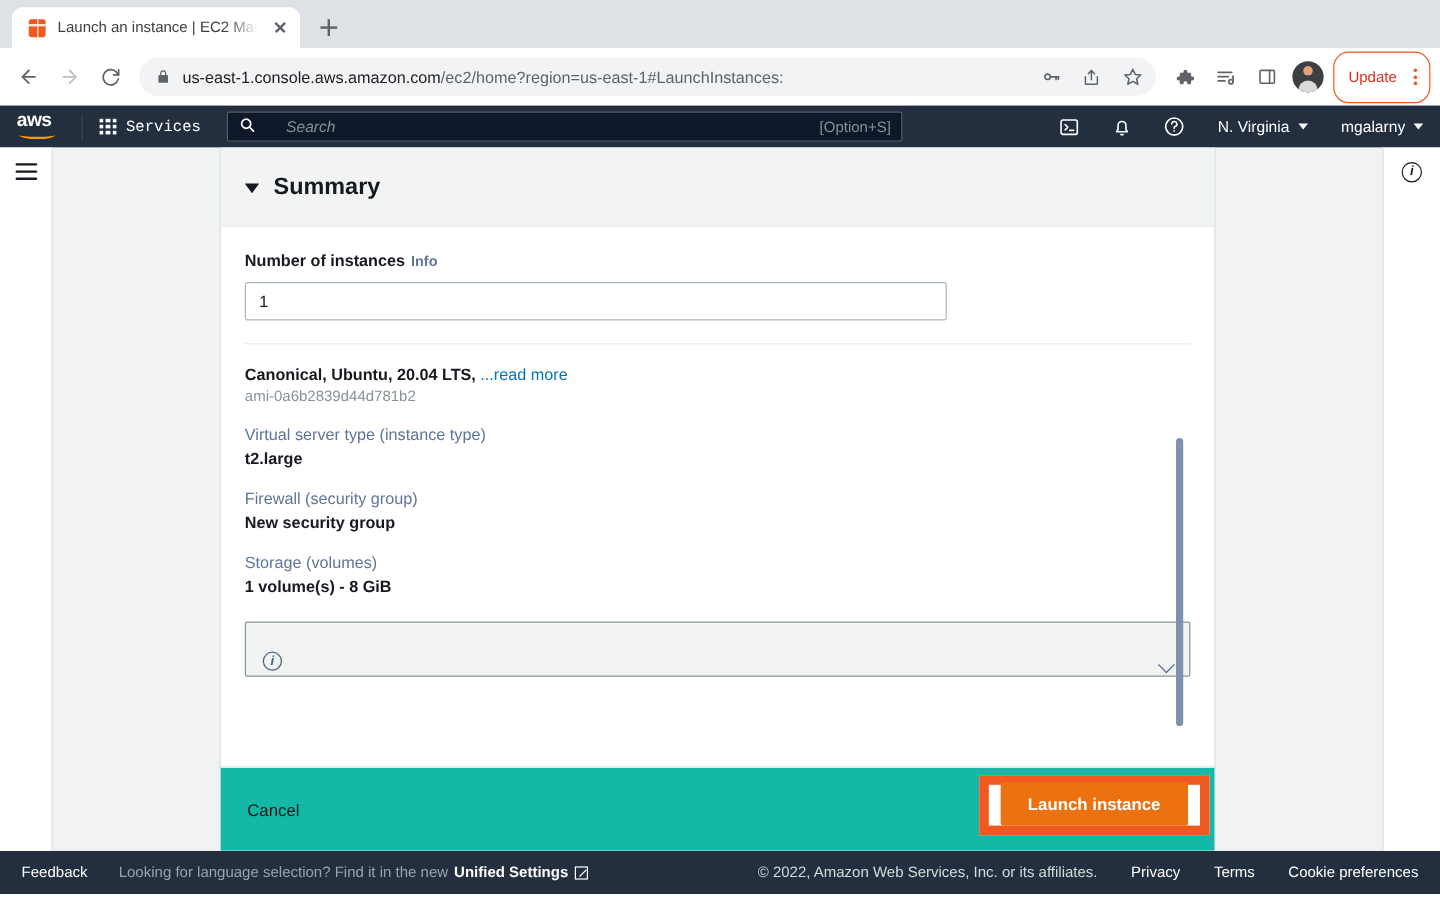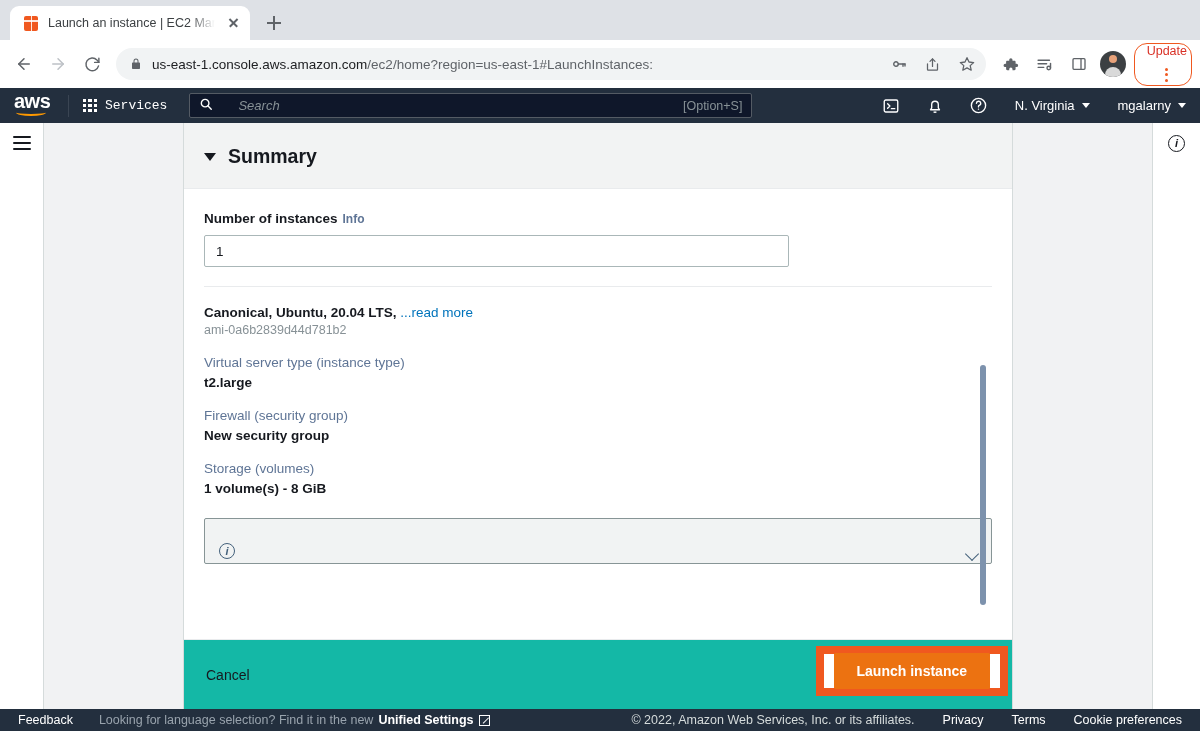--- a/index.html
+++ b/index.html
@@ -110,36 +110,36 @@
     width: 8px; height: 8px; border-radius: 50%;
     background: #e8a27a; position:absolute; top: 4px;
   }
   .avatar-btn .body {
     width: 16px; height: 10px; border-radius: 8px 8px 0 0;
     background: #d9d9d9; position: absolute; bottom: 0;
   }
   .update-btn {
     height: 43px; border: 1px solid #f0581f; border-radius: 13px;
     color: #d93025; font-size: 12.5px; display: flex; align-items: center;
-    padding: 0 4px 0 12px; gap: 7px; white-space: nowrap; flex-direction: column;
+    padding: 0 4px 0 12px; gap: 7px; white-space: nowrap;
   }
   .kebab {
     width: 16px; height: 20px; display: flex; flex-direction: column;
     align-items: center; justify-content: center; gap: 2.5px;
   }
   .kebab i { width: 3px; height: 3px; border-radius: 50%; background: #f0581f; display:block; }
 
   
   .aws-nav {
     height: 35px; background: #232f3e; display: flex; align-items: center;
     color: #ffffff; font-size: 13px; padding-left: 14px;
   }
   .aws-logo { width: 40px; position: relative; height: 24px; margin-right: 14px; }
   .aws-logo .wd {
-    font-size: 20px; font-weight: bold; letter-spacing: -0.5px;
+    font-size: 16px; font-weight: bold; letter-spacing: -0.5px;
     color: #fff; line-height: 14px; font-family: "Liberation Sans", sans-serif;
   }
   .aws-logo .smile {
     width: 30px; height: 7px; border-bottom: 2px solid #ff9900;
     border-radius: 0 0 50% 50%; margin-top: 1px; margin-left: 2px;
   }
   .nav-sep { width: 1px; height: 22px; background: #3a4553; }
   .svc-btn { display: flex; align-items: center; gap: 8px; padding: 0 14px; height: 35px; font-family: Liberation Mono, monospace; }
   .grid9 {
     width: 14px; height: 14px; display: grid;
@@ -267,21 +267,21 @@
     padding: 8px 10px;
   }
   .launch-btn {
     background: #ec7211; color: #ffffff; font-size: 14px; font-weight: bold;
     border: 1px solid #ec7211; border-radius: 2px;
     padding: 9px 22px; white-space: nowrap;
   }
 
   
   .aws-footer {
-    height: 22px; background: #232f3e; display: flex; align-items: center;
+    height: 36px; background: #232f3e; display: flex; align-items: center;
     color: #ffffff; font-size: 12.5px; padding: 0 18px; gap: 26px;
   }
   .ft-lang { color: #99a3ad; display: flex; align-items: center; gap: 5px; }
   .ft-lang b { color: #ffffff; }
   .ext-ico {
     width: 11px; height: 11px; border: 1.4px solid #ffffff; position: relative;
   }
   .ext-ico::after {
     content: ""; position: absolute; left: 2px; top: 4.5px;
     width: 8px; height: 1.4px; background: #ffffff; transform: rotate(-45deg);

